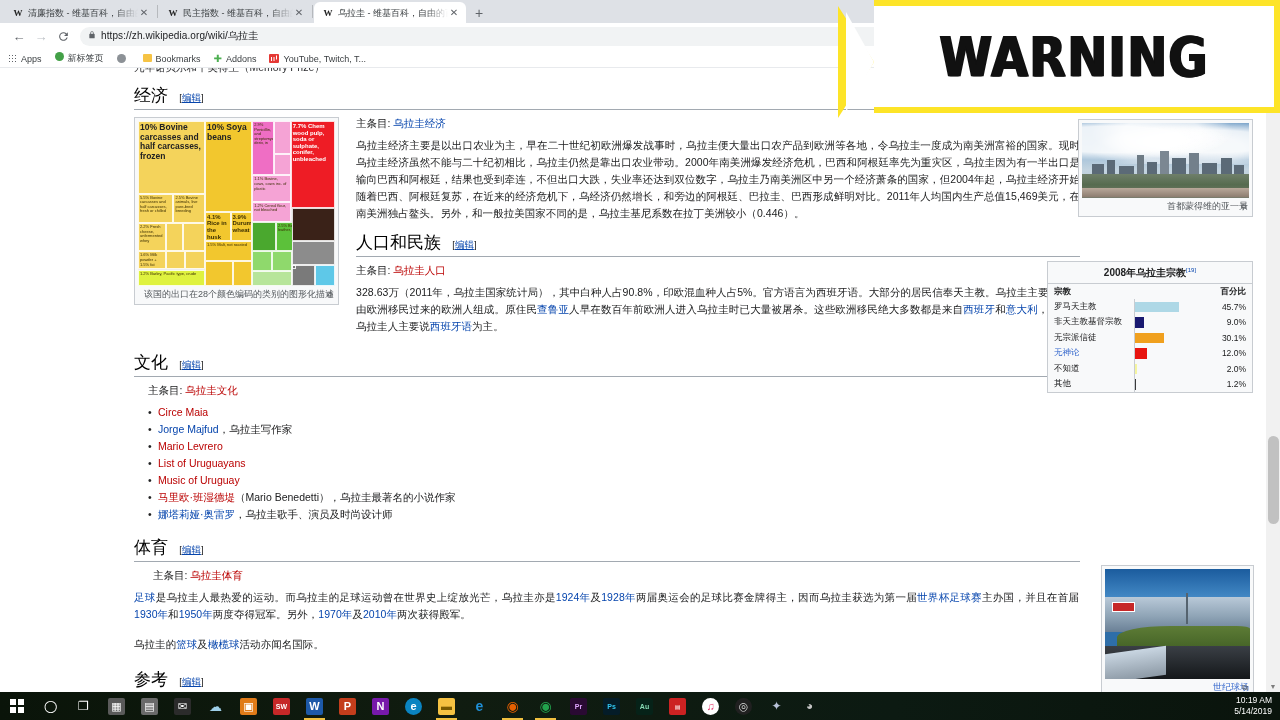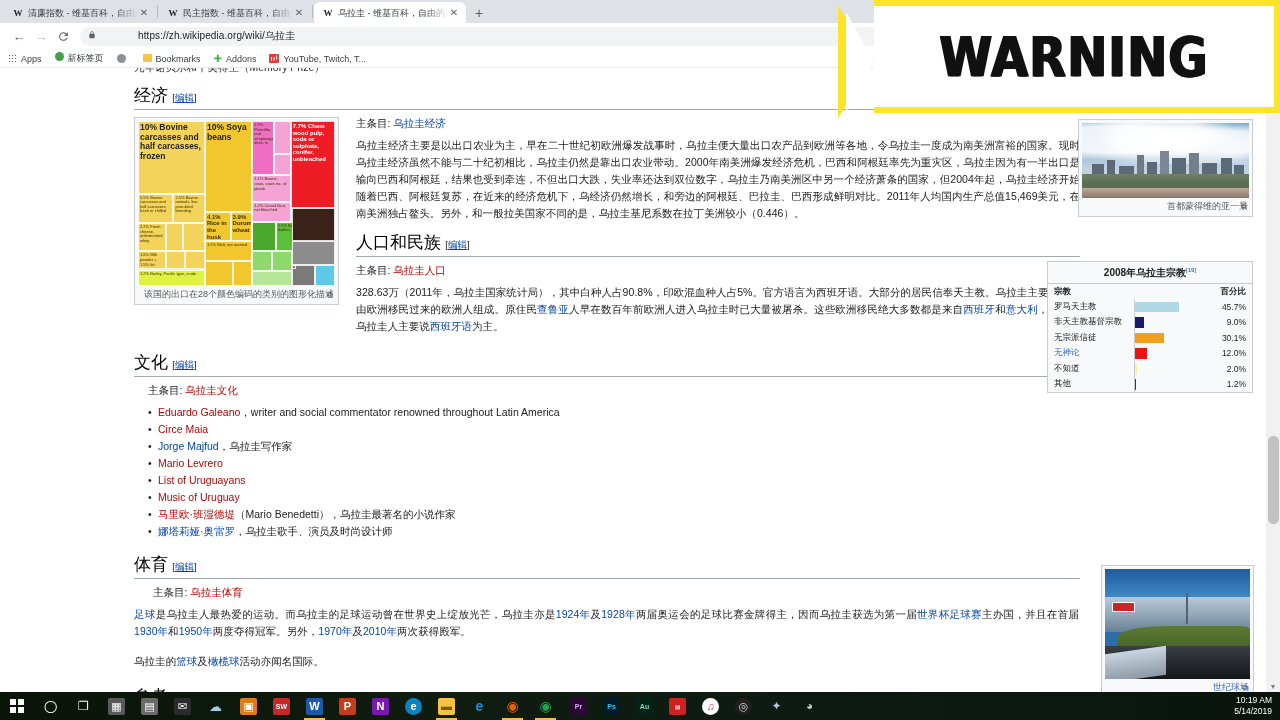--- a/index.html
+++ b/index.html
@@ -48,21 +48,21 @@
     position:absolute; left:0; top:23px; width:1280px; height:27px;
     background:#fff; display:flex; align-items:center; padding:0 8px;
     border-bottom:1px solid #fff;
   }
   .nav-btn { width:22px; height:22px; display:flex; align-items:center; justify-content:center;
              color:#5f6368; font-size:13px; }
   .nav-btn.disabled { color:#bdc1c6; }
   .omnibox {
     flex:1 1 auto; height:19px; margin-left:6px; margin-right:6px;
     background:#f1f3f4; border-radius:10px; display:flex; align-items:center;
-    padding:0 8px; font-size:10px; color:#202124;gap:37px;
+    padding:0 8px; font-size:10px; color:#202124;
   }
   .lock { font-size:8.5px; margin-right:5px; color:#5f6368; }
   .omnibox .url { color:#202124; font-size:10px; letter-spacing:0.1px; }
   .star { width:16px; text-align:center; font-size:11px; color:#5f6368; }
 
   
   .bookmarks {
     position:absolute; left:0; top:50px; width:1280px; height:18px;
     background:#fff; display:flex; align-items:center; padding-left:8px;
     border-bottom:1px solid #e8eaed; font-size:9px; color:#3c4043;
@@ -92,21 +92,21 @@
   
   .content { position:absolute; left:134px; top:0px; width:946px; }
   .cut-line { font-size:10.5px; color:#202124; height:14px; overflow:hidden;
               margin-top:-7px; margin-left:0px; opacity:0.95; }
 
   h2.sec {
     font-family:"Liberation Serif","DejaVu Serif",serif;
     font-size:17px; font-weight:normal; color:#000;
     border-bottom:1px solid #a2a9b1; padding-bottom:2px; margin-top:9px;
   }
-  h2.sec .editlink { font-family:"Liberation Sans",sans-serif; font-size:9.5px; color:#202122; }
+  h2.sec .editlink { font-family:"Liberation Sans",sans-serif; font-size:9.5px; color:#202122; margin-left:7px; }
   h2.sec .editlink a { color:#0645ad; }
 
   .maincol { margin-left:222px; }
   .mainarticle { font-size:10.5px; color:#202122; margin:7px 0 6px 0; }
   .mainarticle a { color:#0645ad; text-decoration:none;text-align:center; }
   .mainarticle a.red { color:#ba0000; }
   p.body {
     font-size:10.5px; line-height:17px; color:#202122; text-align:justify;
     letter-spacing:0.05px;
   }
@@ -363,21 +363,20 @@
           <div style="margin-top:16px;">
             <h2 class="sec">
               <span>文化</span>
               <span class="editlink">[<a href="#">编辑</a>]</span>
             </h2>
             <div class="mainarticle" style="margin-left:14px;">
               <span>主条目:</span>
               <a href="#" class="red">乌拉圭文化</a>
             </div>
             <ul class="cultlist">
-              <li><a href="#" class="red">Eduardo Galeano</a><span>，writer and social commentator renowned throughout Latin America</span></li>
               <li><a href="#" class="red">Circe Maia</a><span></span></li>
               <li><a href="#" class="blue">Jorge Majfud</a><span>，乌拉圭写作家</span></li>
               <li><a href="#" class="red">Mario Levrero</a><span></span></li>
               <li><a href="#" class="red">List of Uruguayans</a><span></span></li>
               <li><a href="#" class="red">Music of Uruguay</a><span></span></li>
               <li><a href="#" class="red">马里欧·班湿德堤</a><span>（Mario Benedetti），乌拉圭最著名的小说作家</span></li>
               <li><a href="#" class="blue">娜塔莉娅·奥雷罗</a><span>，乌拉圭歌手、演员及时尚设计师</span></li>
             </ul>
           </div>
 

